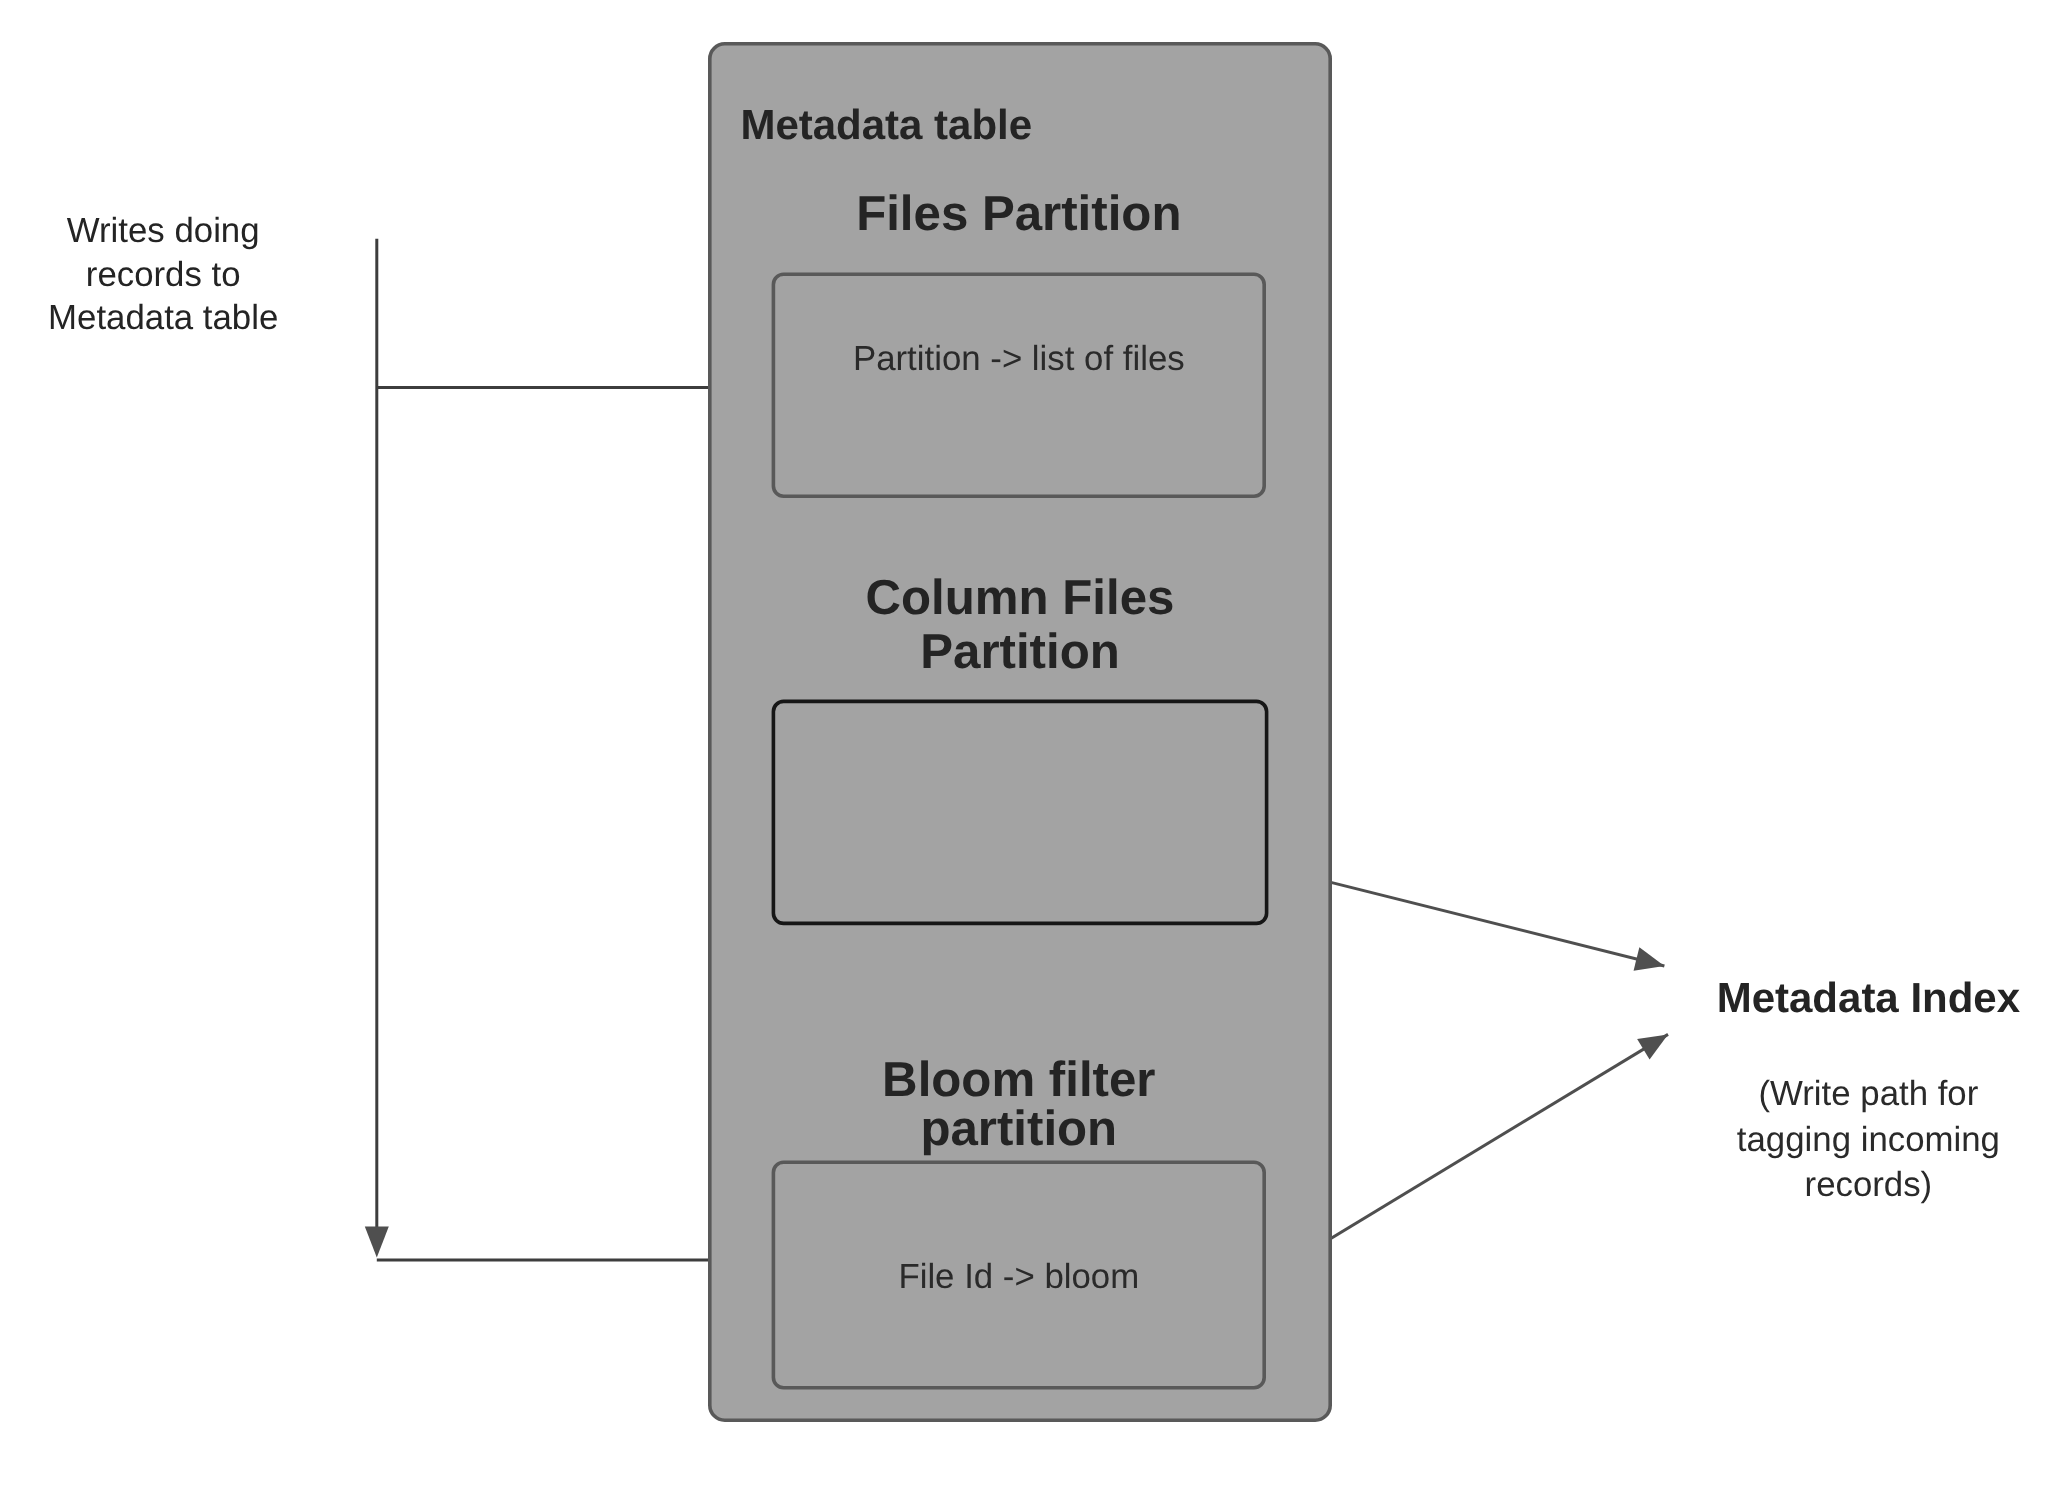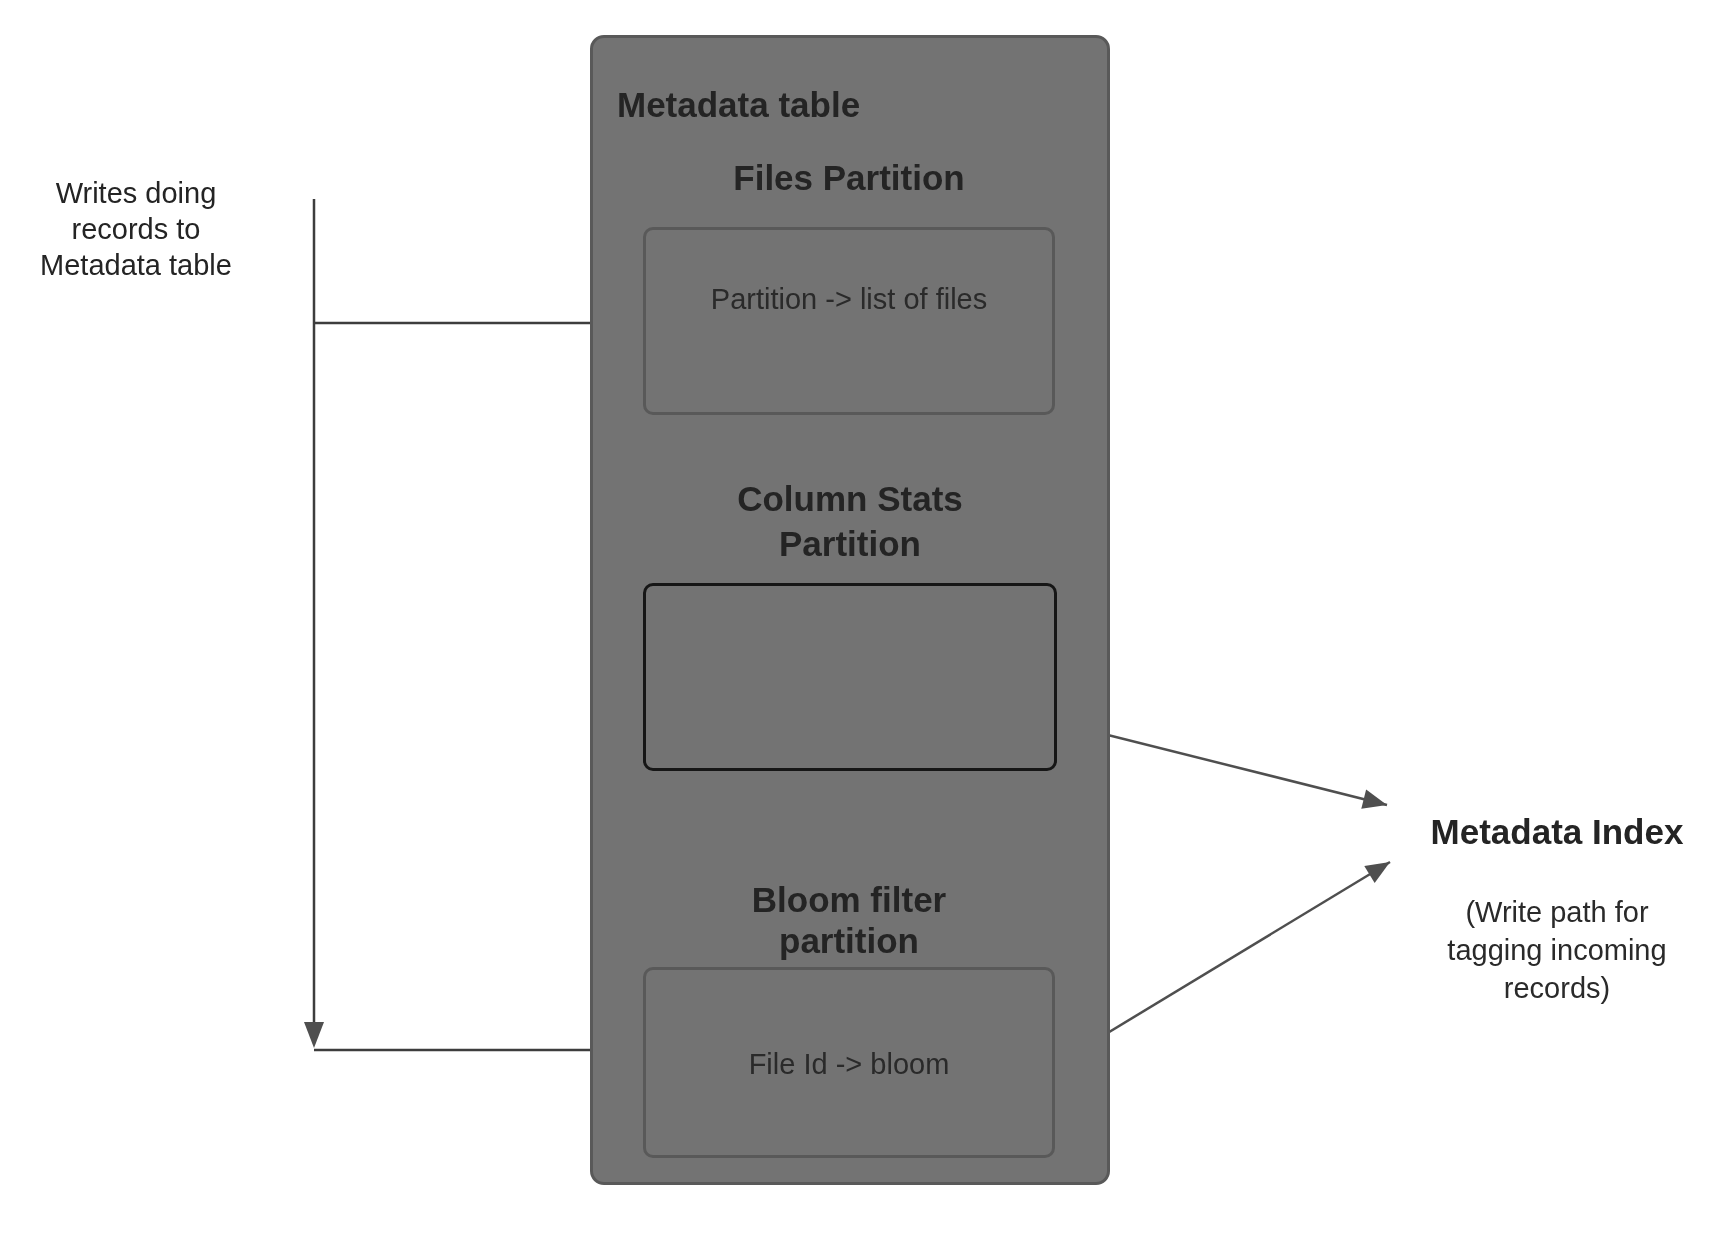--- a/index.html
+++ b/index.html
@@ -2,26 +2,26 @@
 <html><head>
 <meta charset="utf-8">
 <style>
   html,body{margin:0;padding:0;background:#ffffff;}
   #canvas{
     position:relative;width:1718px;height:1244px;background:#ffffff;overflow:hidden;
     font-family:"Liberation Sans","DejaVu Sans",sans-serif;color:#1f1f1f;
   }
   #connector-layer{position:absolute;left:0;top:0;width:1718px;height:1244px;}
   .box{
-    position:absolute;background:#737373;border:3px solid #595959;border-radius:12px;
+    position:absolute;background:#a3a3a3;border:3px solid #595959;border-radius:12px;
     box-sizing:border-box;text-align:center;
   }
   .box.emphasis{border-color:#161616;}
   .heading{
-    position:absolute;font-weight:bold;font-size:35px;line-height:42px;
+    position:absolute;font-weight:bold;font-size:41px;line-height:42px;
     text-align:center;color:#242424;
   }
   .heading.two-line{line-height:45px;}
   .heading.tight{line-height:41px;}
   .body-text{font-size:29px;line-height:37px;color:#2a2a2a;}
   .pre{white-space:pre;}
   .label-block{position:absolute;text-align:center;font-size:29px;line-height:36px;color:#242424;}
   .title-text{position:absolute;font-weight:bold;font-size:35px;line-height:42px;color:#242424;}
   .subtitle-block{position:absolute;text-align:center;font-size:29px;line-height:38px;color:#2a2a2a;}
 </style>
@@ -53,21 +53,21 @@
   <div class="box" style="left:590px;top:35px;width:520px;height:1150px;border-radius:14px;"></div>
 
   <div class="title-text" style="left:617px;top:84px;">Metadata table</div>
 
   <div class="heading" style="left:643px;top:157px;width:412px;">Files Partition</div>
   <div class="box" style="left:643px;top:227px;width:412px;height:188px;border-radius:10px;">
     <div class="body-text" style="margin-top:51px;">Partition -&gt; list of files</div>
   </div>
 
   <div class="heading two-line" style="left:643px;top:476px;width:414px;">
-    <div>Column Stats</div>
+    <div>Column Files</div>
     <div>Partition</div>
   </div>
   <div class="box emphasis" style="left:643px;top:583px;width:414px;height:188px;border-radius:10px;">
   </div>
 
   <div class="heading tight" style="left:643px;top:864px;width:412px;margin-top:15px;">
     <div>Bloom filter</div>
     <div>partition</div>
   </div>
   <div class="box" style="left:643px;top:967px;width:412px;height:191px;border-radius:10px;">

